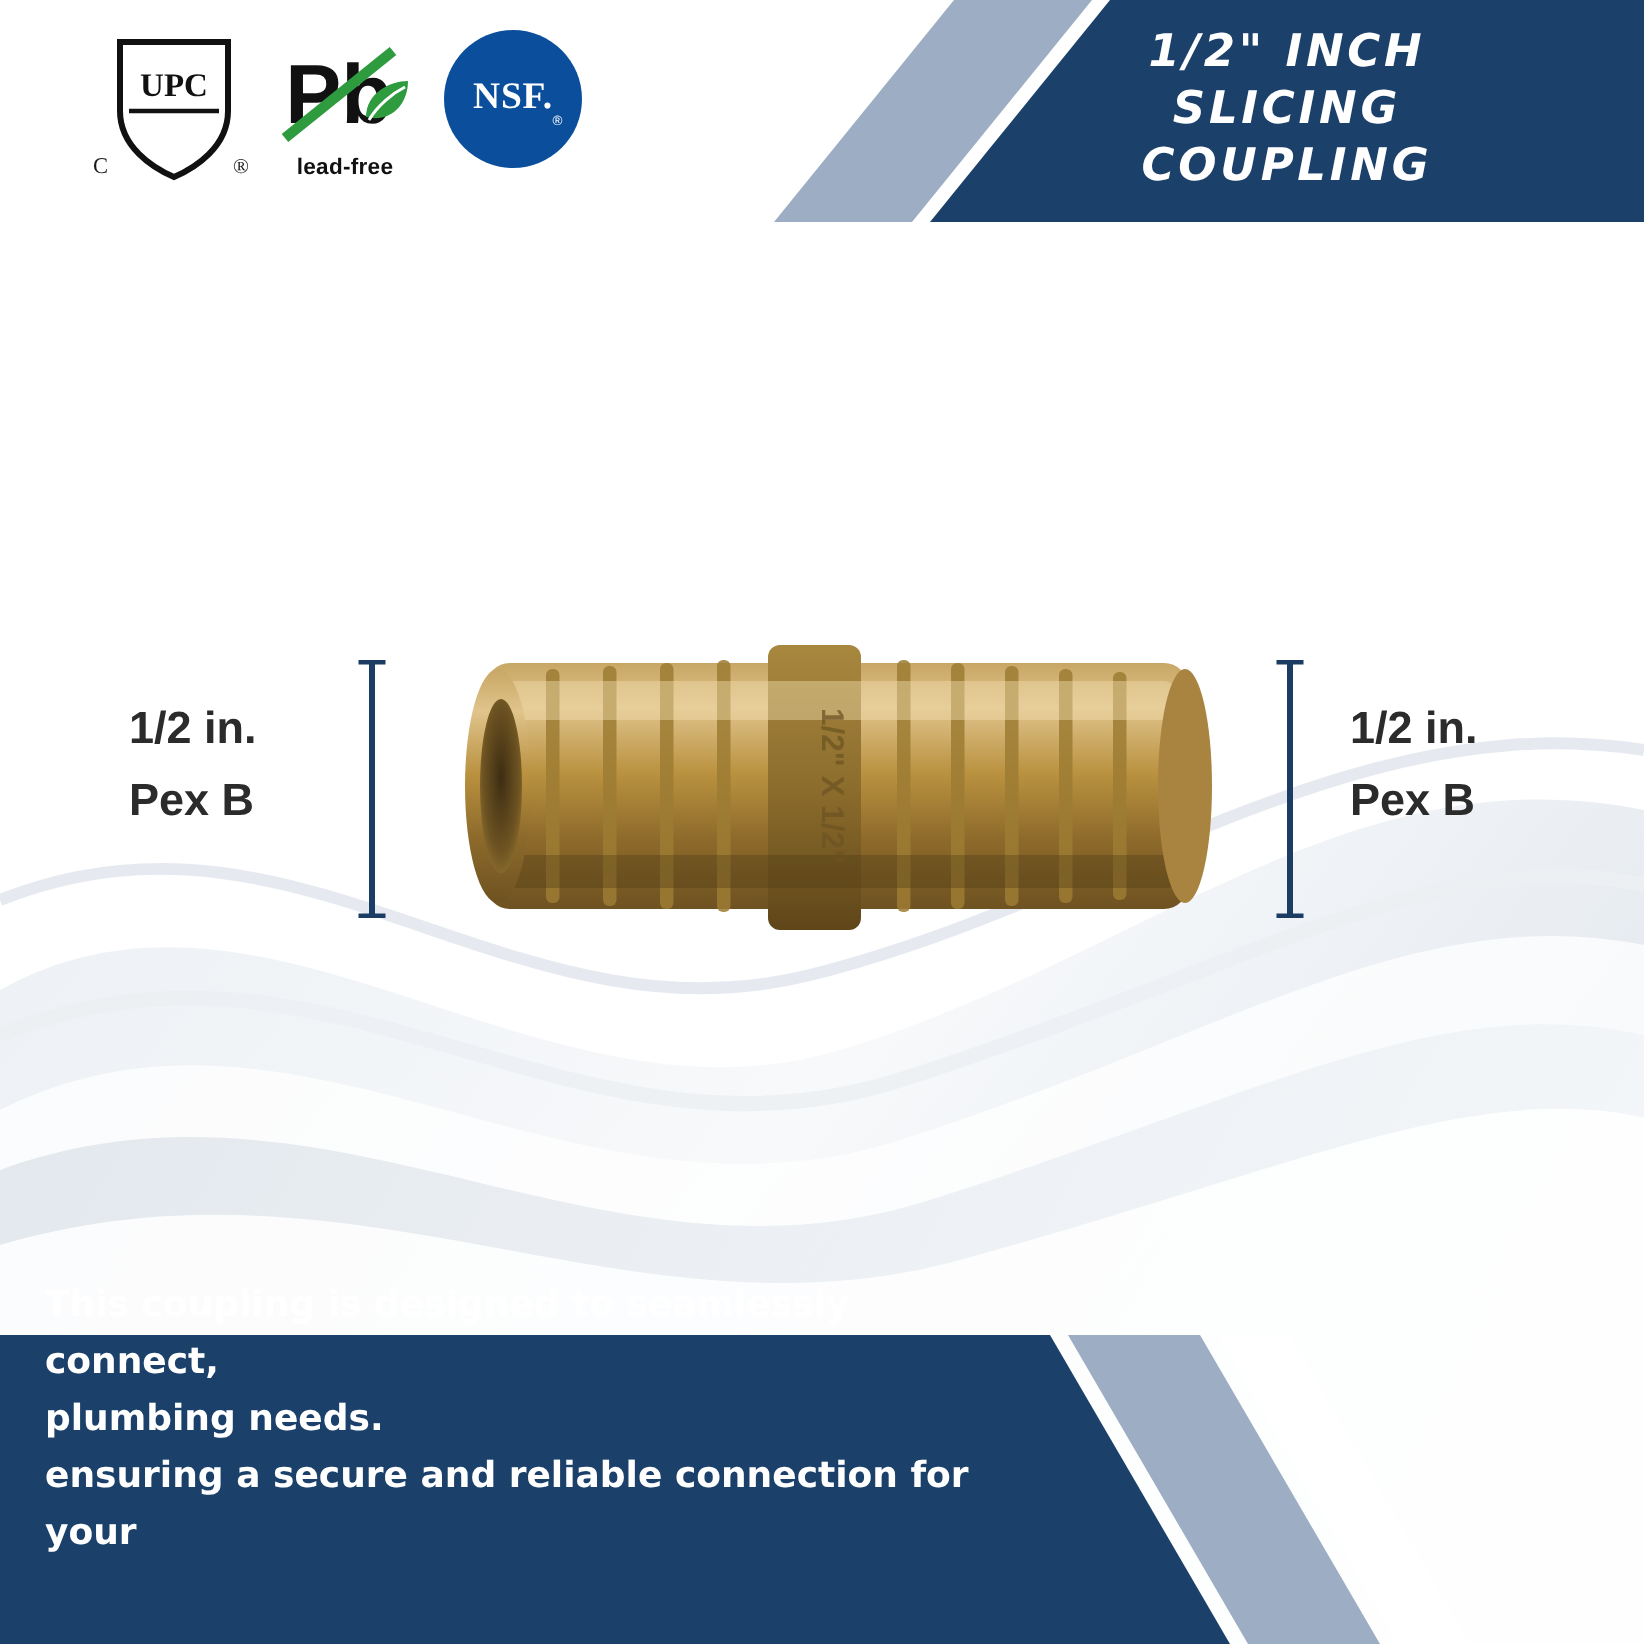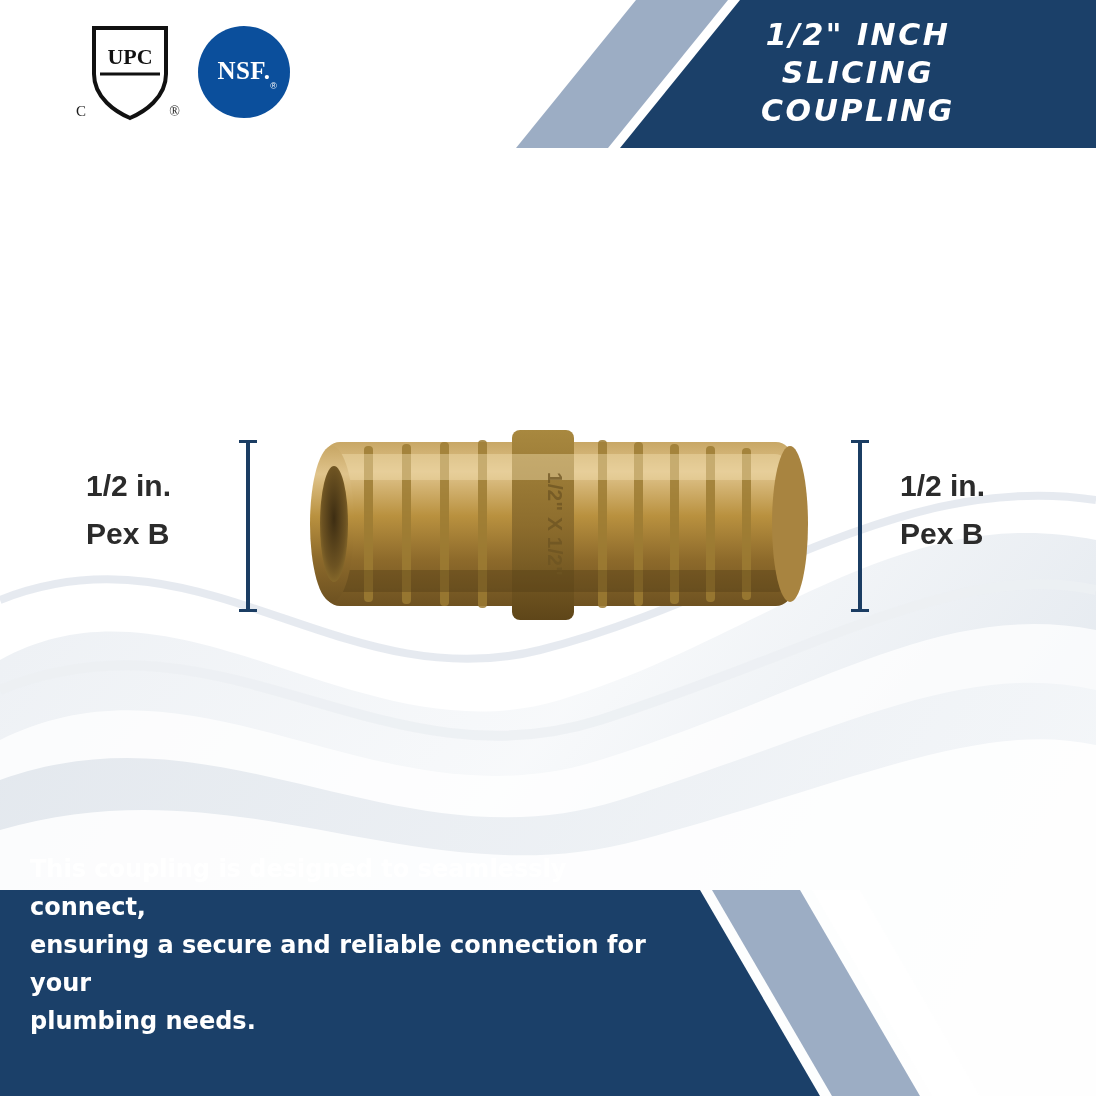--- a/index.html
+++ b/index.html
@@ -50,24 +50,24 @@
     line-height: 38px;
     letter-spacing: 2.5px;
     text-transform: uppercase;
     font-style: italic;
     z-index: 4;
   }
 
   
   .cert-row {
     position: absolute;
-    left: 74px;
+    left: 60px;
     top: 18px;
     display: flex;
-    align-items: center;
+    align-items: flex-start;
     gap: 16px;
     z-index: 5;
   }
   .upc-logo {
     position: relative;
     width: 106px;
     height: 108px;
   }
   .upc-logo .c-letter {
     position: absolute;
@@ -243,20 +243,29 @@
     <div class="upc-logo">
       <svg viewBox="0 0 106 108" width="106" height="108">
         <path d="M20,10 L92,10 L92,56 C92,80 70,94 56,100 C42,94 20,80 20,56 Z" fill="#ffffff" stroke="#111111" stroke-width="4"></path>
         <text x="56" y="46" text-anchor="middle" font-family="Liberation Serif, serif" font-size="22" font-weight="bold" fill="#111111">UPC</text>
         <line x1="26" y1="56" x2="86" y2="56" stroke="#111111" stroke-width="3"></line>
       </svg>
       <span class="c-letter">C</span>
       <span class="r-letter">®</span>
     </div>
 
+    <div class="pb-logo">
+      <svg viewBox="0 0 96 104" width="96" height="104">
+        <text x="44" y="64" text-anchor="middle" font-family="Liberation Sans, sans-serif" font-size="56" font-weight="bold" fill="#111111">Pb</text>
+        <line x1="8" y1="74" x2="80" y2="16" stroke="#2e9b3f" stroke-width="7"></line>
+        <path d="M62,60 C62,44 78,36 90,36 C90,52 78,64 62,60 Z" fill="#2e9b3f"></path>
+        <path d="M64,62 C70,52 80,44 88,40" stroke="#ffffff" stroke-width="2" fill="none"></path>
+      </svg>
+      <span class="leadfree">lead-free</span>
+    </div>
 
     <div class="nsf-logo">
       <svg viewBox="0 0 96 96" width="96" height="96">
         <circle cx="48" cy="48" r="46" fill="#0b4f9c"></circle>
       </svg>
       <span class="nsf-text">NSF.</span>
       <span class="nsf-r">®</span>
     </div>
 
   </div>
@@ -327,17 +336,17 @@
   </div>
 
   <svg class="bottom-banner" viewBox="0 0 1096 206">
     <polygon points="0,0 0,206 820,206 700,0" fill="#1b4069"></polygon>
     <polygon points="712,0 832,206 920,206 800,0" fill="#9cadc4"></polygon>
     <polygon points="812,0 932,206 980,206 860,0" fill="#ffffff"></polygon>
   </svg>
 
   <div class="bottom-text">
     <div>This coupling is designed to seamlessly connect,</div>
+    <div>plumbing needs.</div>
     <div>ensuring a secure and reliable connection for your</div>
-    <div>plumbing needs.</div>
   </div>
 
 </div>
 
 </body></html>

